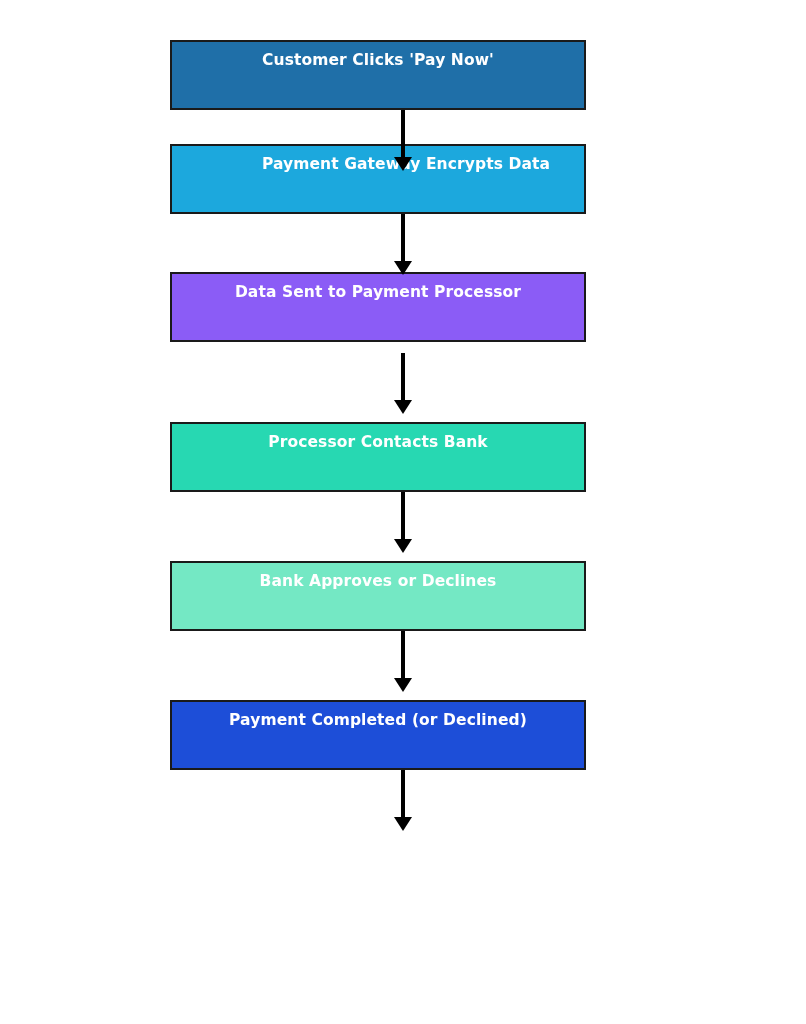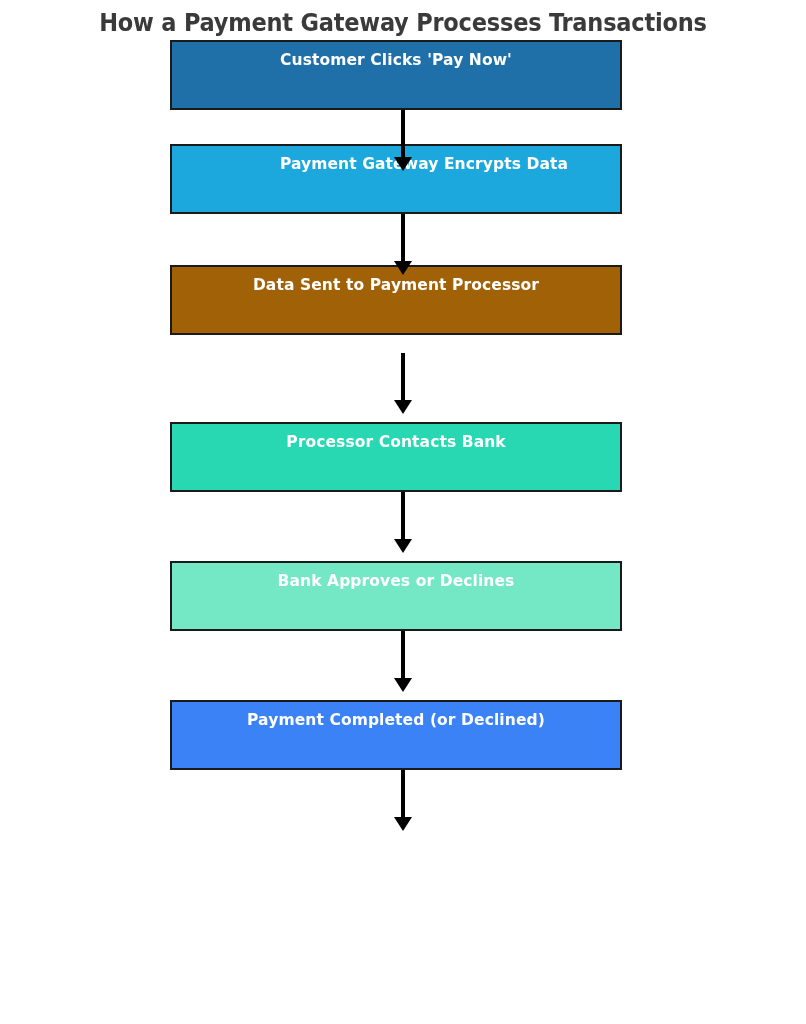--- a/index.html
+++ b/index.html
@@ -37,21 +37,21 @@
     color: #3a3a3a;
     letter-spacing: -0.2px;
     font-family: "DejaVu Sans Condensed", "DejaVu Sans", "Liberation Sans", sans-serif;
     white-space: nowrap;
   }
 
   
   .node {
     position: absolute;
     left: 170px;
-    width: 452px;
+    width: 416px;
     height: 70px;
     box-sizing: border-box;
     border: 2px solid #1a1a1a;
     z-index: 1;
   }
   .node-label {
     position: absolute;
     left: 0;
     top: 9px;
     width: 100%;
@@ -81,21 +81,20 @@
     border-left: 9px solid transparent;
     border-right: 9px solid transparent;
     border-top: 14px solid #000000;
   }
 </style>
 </head>
 <body style="background-color: rgb(255, 255, 255);">
 
 <div id="flow-canvas">
 
-  <div class="chart-title" style="color: rgb(58, 58, 58);">How a Payment Gateway Processes Transactions</div>
 
   <div class="arrow" style="top: 110px; height: 48px; background: rgb(0, 0, 0);">
     <div class="arrow-head" style="border-top-color: rgb(0, 0, 0);"></div>
   </div>
   <div class="arrow" style="top: 214px; height: 48px; background: rgb(0, 0, 0);">
     <div class="arrow-head" style="border-top-color: rgb(0, 0, 0);"></div>
   </div>
   <div class="arrow" style="top: 353px; height: 48px; background: rgb(0, 0, 0);">
     <div class="arrow-head" style="border-top-color: rgb(0, 0, 0);"></div>
   </div>
@@ -110,30 +109,30 @@
   </div>
 
   <div class="node" style="top: 40px; height: 70px; background-color: rgb(31, 111, 168); border-color: rgb(26, 26, 26);">
     <div class="node-label" style="color: rgb(255, 255, 255);">Customer Clicks 'Pay Now'</div>
   </div>
 
   <div class="node" style="top: 144px; background-color: rgb(28, 168, 221); border-color: rgb(26, 26, 26);">
     <div class="node-label" style="color: rgb(255, 255, 255); padding-left: 28px;">Payment Gateway Encrypts Data</div>
   </div>
 
-  <div class="node" style="top: 265px; background-color: #a16207; border-color: rgb(26, 26, 26);">
+  <div class="node" style="top: 272px; background-color: #8b5cf6; border-color: rgb(26, 26, 26);">
     <div class="node-label" style="color: rgb(255, 255, 255);">Data Sent to Payment Processor</div>
   </div>
 
   <div class="node" style="top: 422px; background-color: rgb(39, 216, 178); border-color: rgb(26, 26, 26); padding-left: 32px;">
     <div class="node-label" style="color: rgb(255, 255, 255);">Processor Contacts Bank</div>
   </div>
 
   <div class="node" style="top: 561px; background-color: rgb(116, 232, 196); border-color: rgb(26, 26, 26);">
     <div class="node-label" style="color: rgb(255, 255, 255);">Bank Approves or Declines</div>
   </div>
 
-  <div class="node" style="top: 700px; background-color: #3b82f6; border-color: rgb(26, 26, 26);">
+  <div class="node" style="top: 700px; background-color: #1d4ed8; border-color: rgb(26, 26, 26);">
     <div class="node-label" style="color: rgb(255, 255, 255);">Payment Completed (or Declined)</div>
   </div>
 
 
 </div>
 
 </body></html>

